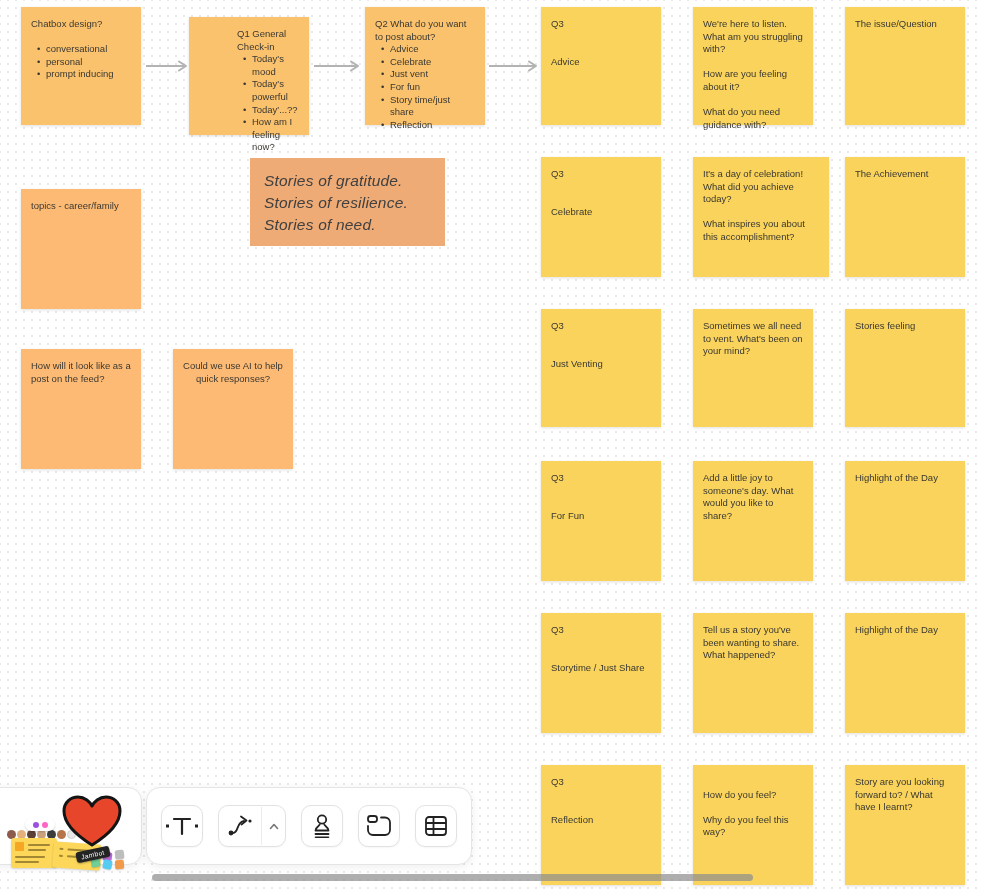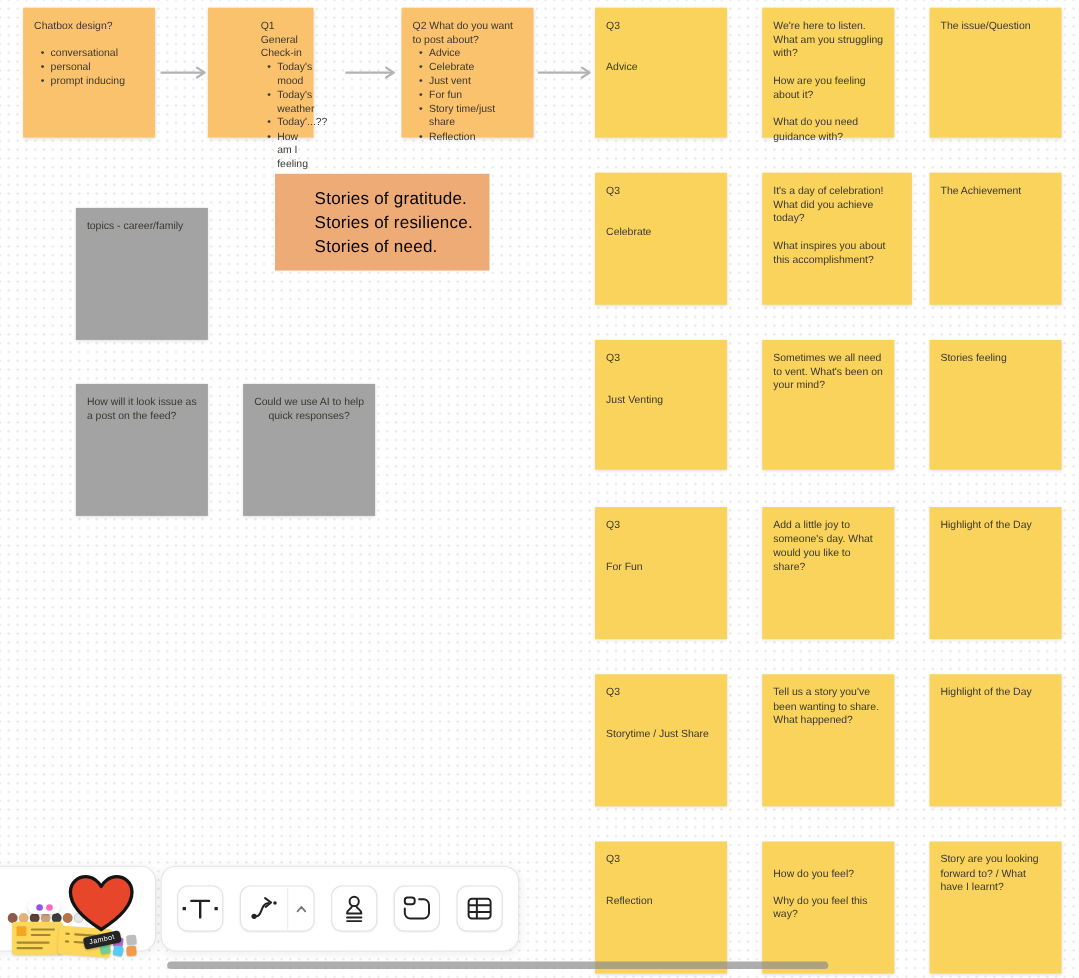--- a/index.html
+++ b/index.html
@@ -11,29 +11,29 @@
     font-family:"Liberation Sans",sans-serif;
   }
   #board{position:absolute;inset:0;border-radius:10px;}
   .note{
     position:absolute;box-sizing:border-box;padding:11px 10px;
     font-size:9.5px;line-height:12.6px;color:#3a3831;
     box-shadow:0 1px 3px rgba(0,0,0,.13);
   }
   .c-orange{background:#FBC26E;}
   .c-yellow{background:#F9D35B;}
-  .c-pink{background:#a3a3a3;margin-left:48px;}
+  .c-pink{background:#fdba74;}
   .note .line{min-height:12.6px;}
   .bullet-row{display:flex;padding-left:6px;}
   .bullet-row .dot{width:9px;flex:0 0 9px;}
   .bullet-row .bullet-text{flex:1;}
   .textbox{
     position:absolute;box-sizing:border-box;background:#EFAB76;
-    padding:12px 0 0 36px;font-size:15.5px;line-height:22px;color:#000000;
-    letter-spacing:.2px;font-weight:500;
+    padding:12px 0 0 14px;font-size:15.5px;line-height:22px;color:#404040;
+    letter-spacing:.2px;font-weight:500;font-style:italic;
   }
   .textbox .line{min-height:22px;}
   svg.arrows{position:absolute;left:0;top:0;pointer-events:none;}
 
   .panel{
     position:absolute;background:#fff;border:1px solid #e5e5e5;border-radius:14px;
     box-shadow:0 2px 10px rgba(0,0,0,.07);box-sizing:border-box;
   }
   #collage-panel{left:-14px;top:787px;width:156px;height:78px;}
   #toolbar-panel{left:146px;top:787px;width:326px;height:78px;display:flex;align-items:center;gap:15px;padding-left:14px;}
@@ -77,29 +77,29 @@
         </div>
         <div class="bullet-row">
           <span class="dot">•</span>
           <span class="bullet-text">personal</span>
         </div>
         <div class="bullet-row">
           <span class="dot">•</span>
           <span class="bullet-text">prompt inducing</span>
         </div>
       </div>
-      <div class="note c-orange" style="left: 189px; top: 7px; width: 96px; height: 118px; padding-left: 48px;">
+      <div class="note c-orange" style="left: 189px; top: 17px; width: 120px; height: 118px; padding-left: 48px;">
         <div class="line title">Q1 General Check-in</div>
         <div class="bullet-row">
           <span class="dot">•</span>
           <span class="bullet-text">Today's mood</span>
         </div>
         <div class="bullet-row">
           <span class="dot">•</span>
-          <span class="bullet-text">Today's weather</span>
+          <span class="bullet-text">Today's powerful</span>
         </div>
         <div class="bullet-row">
           <span class="dot">•</span>
           <span class="bullet-text">Today'...??</span>
         </div>
         <div class="bullet-row">
           <span class="dot">•</span>
           <span class="bullet-text">How am I feeling now?</span>
         </div>
       </div>
@@ -174,21 +174,21 @@
         <div class="line"></div>
         <div class="line">Just Venting</div>
       </div>
       <div class="note c-yellow" style="left: 693px; top: 309px; width: 120px; height: 118px;">
         <div class="line">Sometimes we all need to vent. What's been on your mind?</div>
       </div>
       <div class="note c-yellow" style="left: 845px; top: 309px; width: 120px; height: 118px;">
         <div class="line">Stories feeling</div>
       </div>
       <div class="note c-pink" style="left: 21px; top: 349px; width: 120px; height: 120px;">
-        <div class="line">How will it look issue as a post on the feed?</div>
+        <div class="line">How will it look like as a post on the feed?</div>
       </div>
       <div class="note c-pink" style="left: 173px; top: 349px; width: 120px; height: 120px; text-align: center;">
         <div class="line">Could we use AI to help quick responses?</div>
       </div>
       <div class="note c-yellow" style="left: 541px; top: 461px; width: 120px; height: 120px;">
         <div class="line">Q3</div>
         <div class="line"></div>
         <div class="line"></div>
         <div class="line">For Fun</div>
       </div>

